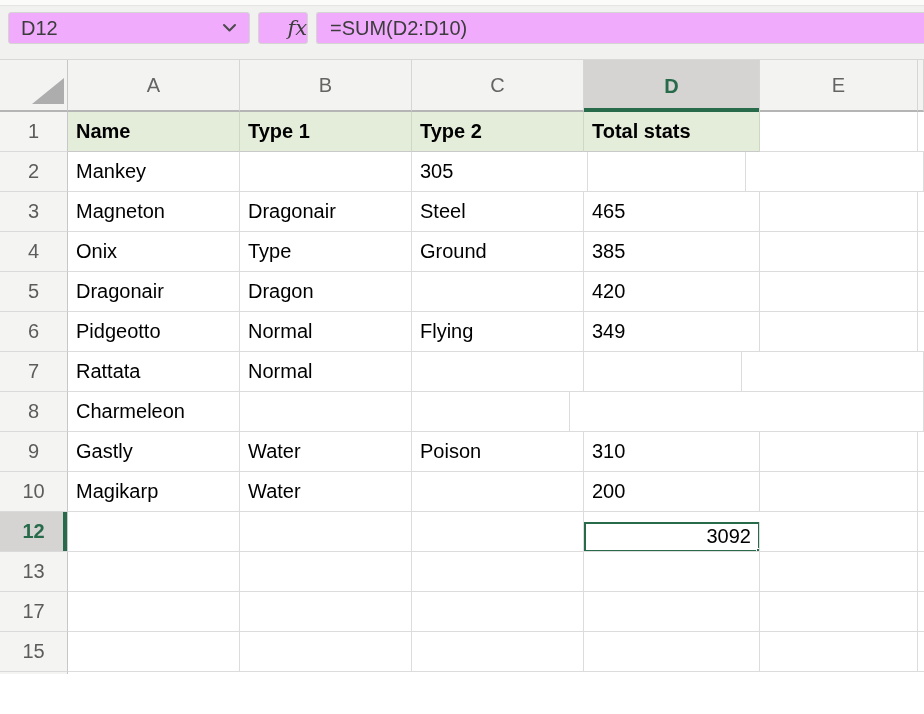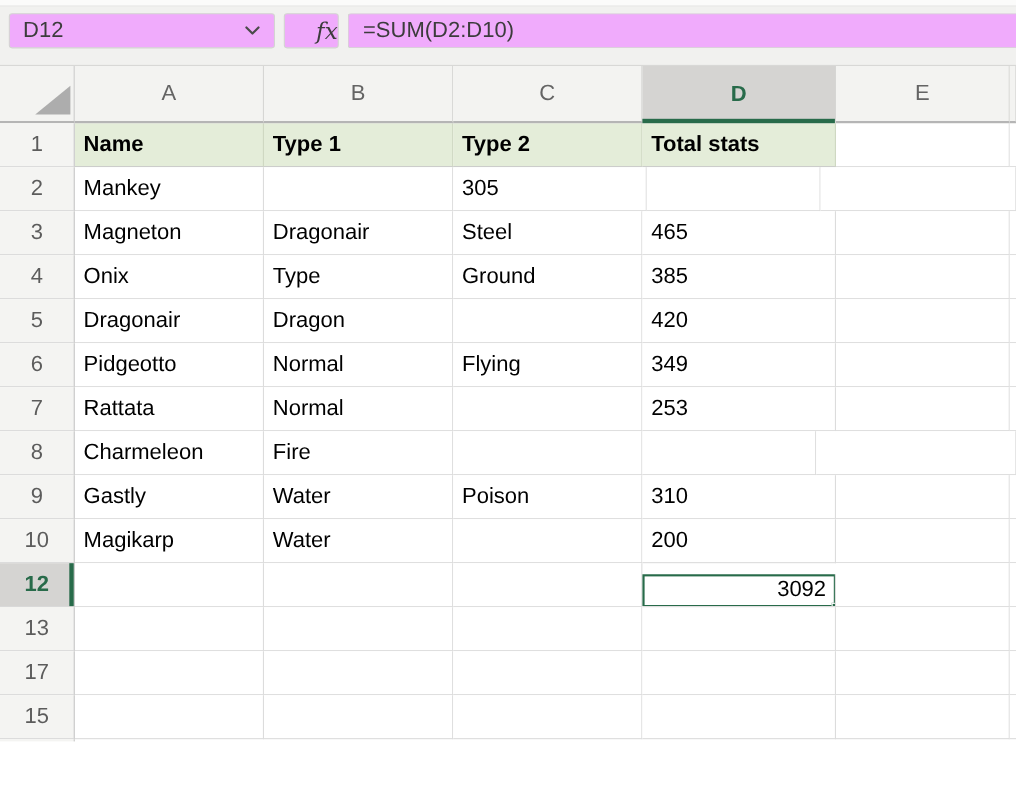--- a/index.html
+++ b/index.html
@@ -262,35 +262,29 @@
       <div class="row-hdr">
         <span>7</span>
       </div>
       <div class="cell c0">
         <span class="cell-text">Rattata</span>
       </div>
       <div class="cell c1">
         <span class="cell-text">Normal</span>
       </div>
       <div class="cell c2"></div>
-      <div class="cell c3">
-        <span class="cell-text">253</span>
-      </div>
       <div class="cell c4"></div>
       <div class="cell cf"></div>
     </div>
     <div class="sheet-row">
       <div class="row-hdr">
         <span>8</span>
       </div>
       <div class="cell c0">
         <span class="cell-text">Charmeleon</span>
-      </div>
-      <div class="cell c1">
-        <span class="cell-text">Fire</span>
       </div>
       <div class="cell c2"></div>
       <div class="cell c4"></div>
       <div class="cell cf"></div>
     </div>
     <div class="sheet-row">
       <div class="row-hdr">
         <span>9</span>
       </div>
       <div class="cell c0">

